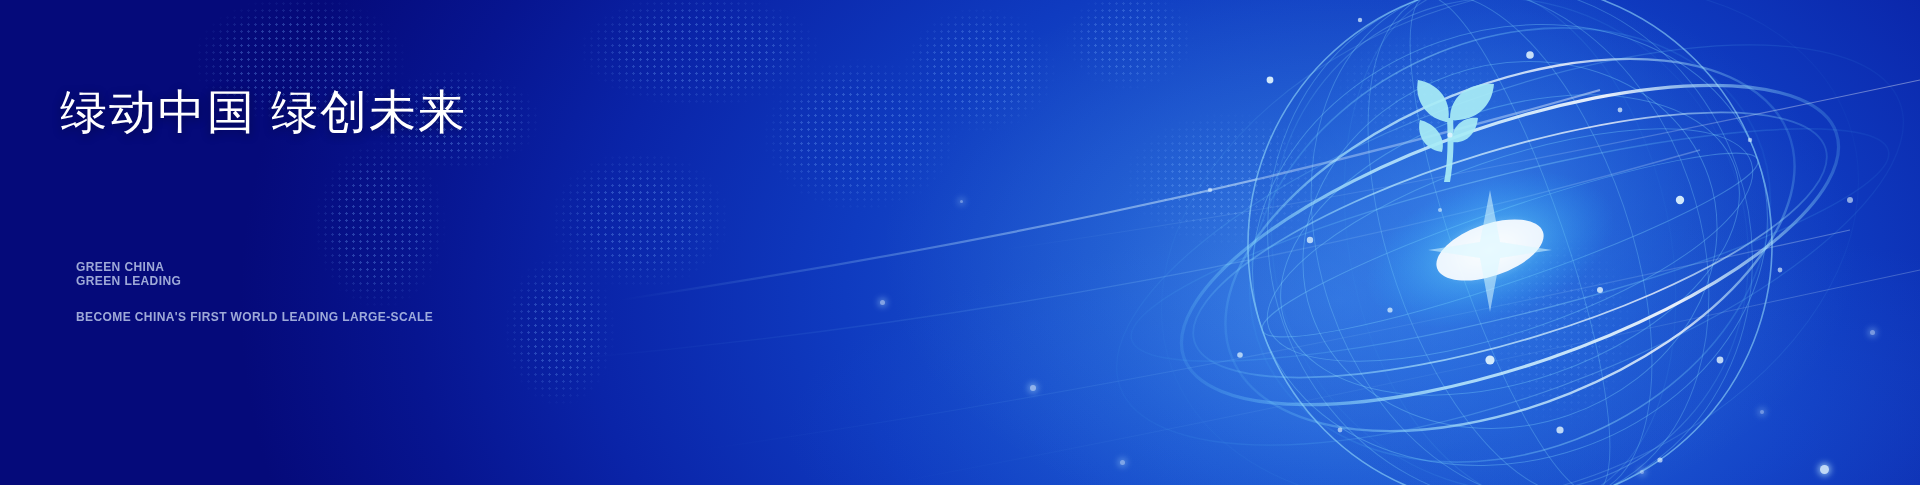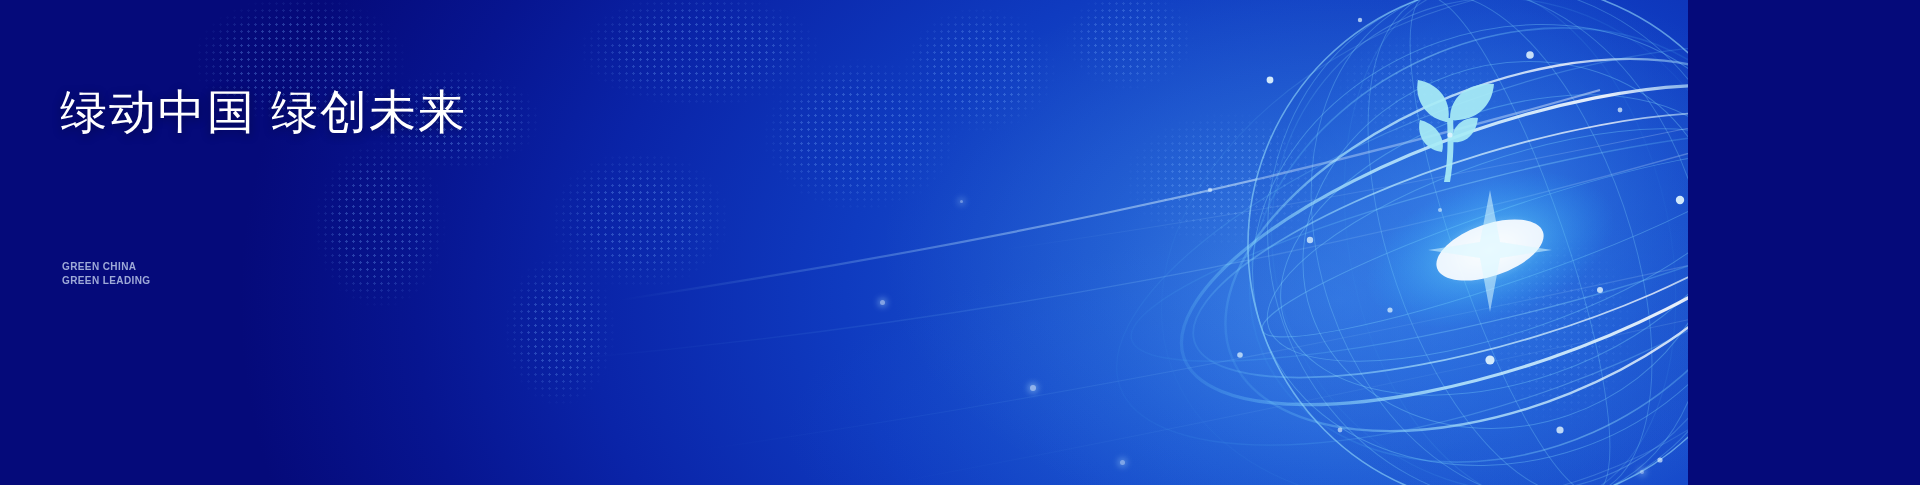--- a/index.html
+++ b/index.html
@@ -5,21 +5,21 @@
 <style>
   * { margin:0; padding:0; box-sizing:border-box; }
   html,body{
     width:1920px; height:485px; overflow:hidden;
     background:#050a7a;
     font-family:"Liberation Sans","DejaVu Sans",sans-serif;
   }
 
   #banner{
     position:relative;
-    width:1688px; height:485px;
+    width:1920px; height:485px;
     overflow:hidden;
     
     background:
       radial-gradient(ellipse 1100px 780px at 1340px 300px,
         #2f73e0 0%, #1a55cf 22%, #0f3bc0 45%, #0a24a8 68%, #071590 84%, #050a7a 100%),
       linear-gradient(125deg,#040872 0%,#071590 35%,#0b2bb0 70%,#1148c4 100%);
   }
 
   
   .dotmap{
@@ -85,24 +85,24 @@
     letter-spacing:2px;
     font-weight:400;
     white-space:nowrap;
     text-shadow:0 2px 10px rgba(0,0,20,.45);
   }
   #line1{ top:88px; left:0; }
   #line2{ top:137px; left:0; }
   #line2 .accent{ color:#f50c13; }
 
   .tagline{
-    position:absolute; left:2px;
+    position:absolute; left:16px;
     color:#c9d6f2;
     font-weight:bold;
-    font-size:10px;
+    font-size:12px;
     letter-spacing:.4px;
     line-height:14px;
     opacity:.78;
     white-space:nowrap;
   }
   #tagline-cn{ top:260px; }
   #tagline-en{ top:310px; }
 </style>
 </head>
 <body>
@@ -244,16 +244,17 @@
 
     <div class="headline" id="line1">绿动中国 绿创未来</div>
 
 
     <div class="tagline" id="tagline-cn">
       <div>GREEN CHINA</div>
       <div>GREEN LEADING</div>
     </div>
 
     <div class="tagline" id="tagline-en">
+      <div>BECOME CHINA'S FIRST WORLD LEADING LARGE-SCALE</div>
     </div>
 
   </div>
 </div>
 
 </body></html>

